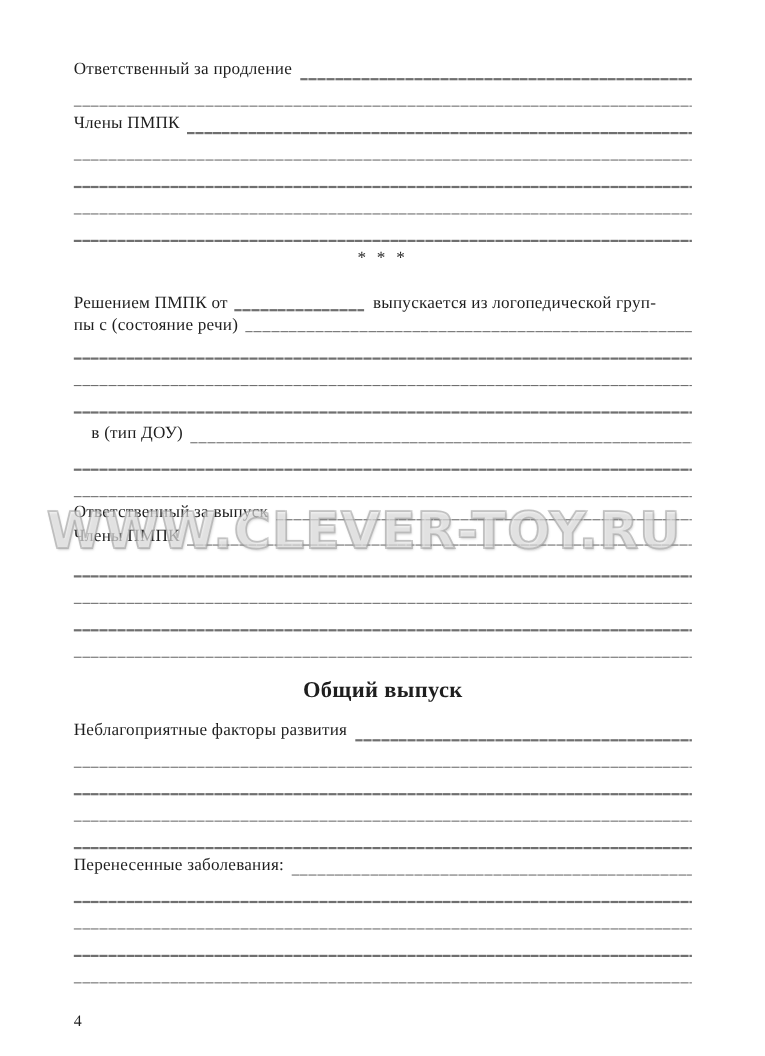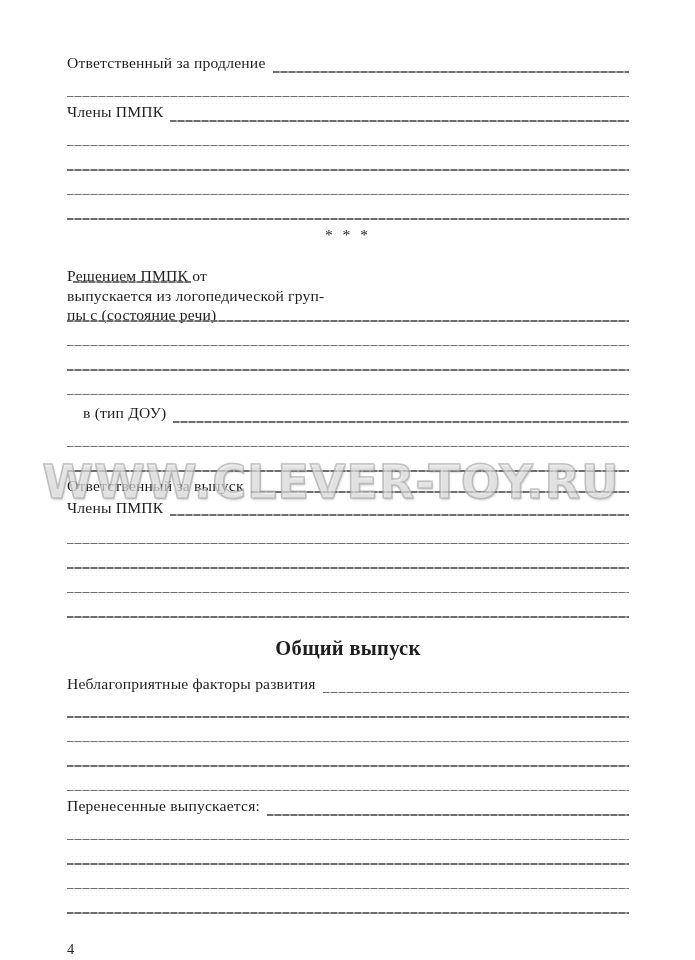--- a/index.html
+++ b/index.html
@@ -8,21 +8,21 @@
          padding:51px 66px 0 67px;box-sizing:border-box;}
   .lrow{display:flex;height:24.5px;line-height:24.5px;font-size:15.6px;letter-spacing:.2px;}
   .lbl{white-space:nowrap;padding-right:7px;}
   .fill{flex:1;position:relative;}
   .fill::after,.bline::after,.iblank::after{
      content:"";position:absolute;left:0;right:0;bottom:3px;height:1.3px;
      background:repeating-linear-gradient(to right,#6f6f6f 0,#6f6f6f 6.5px,#a9a9a9 6.5px,#a9a9a9 8px);}
   .bline{height:24.5px;position:relative;}
   .stars{height:24.5px;line-height:24.5px;text-align:center;font-size:15.6px;letter-spacing:3px;}
   .para{margin-top:19px;font-size:15.6px;line-height:19.5px;letter-spacing:.2px;}
-  .prow{display:flex;flex-direction:column;}
+  .prow{display:flex;}
   .iblank{width:118px;position:relative;margin:0 8px 0 6px;}
   .m3{margin-top:3px;margin-left:16px;} .m4{margin-top:4px;} .m9{margin-top:9px;justify-content:space-between;}
   .h21{height:21px;line-height:21px;} .h23{height:23px;line-height:23px;}
   .heading{margin-top:12px;height:30px;line-height:30px;text-align:center;
            font-weight:bold;font-size:20.5px;letter-spacing:.3px;}
   .pgnum{margin-top:22px;font-size:14.5px;line-height:20px;}
   .watermark{position:absolute;left:35px;top:455px;width:592px;text-align:center;
              font-family:"DejaVu Sans", sans-serif;font-weight:bold;font-size:46px;
              letter-spacing:1px;white-space:nowrap;pointer-events:none;
              color:rgba(255,255,255,0.50);
@@ -92,21 +92,21 @@
   <div class="lrow m9">
     <span class="lbl">Неблагоприятные факторы развития</span>
     <span class="fill"></span>
   </div>
   <div class="bline"></div>
   <div class="bline"></div>
   <div class="bline"></div>
   <div class="bline"></div>
 
   <div class="lrow">
-    <span class="lbl">Перенесенные выпускается:</span>
+    <span class="lbl">Перенесенные заболевания:</span>
     <span class="fill"></span>
   </div>
   <div class="bline"></div>
   <div class="bline"></div>
   <div class="bline"></div>
   <div class="bline"></div>
 
   <div class="pgnum">4</div>
 
   <div class="watermark">WWW.CLEVER-TOY.RU</div>

